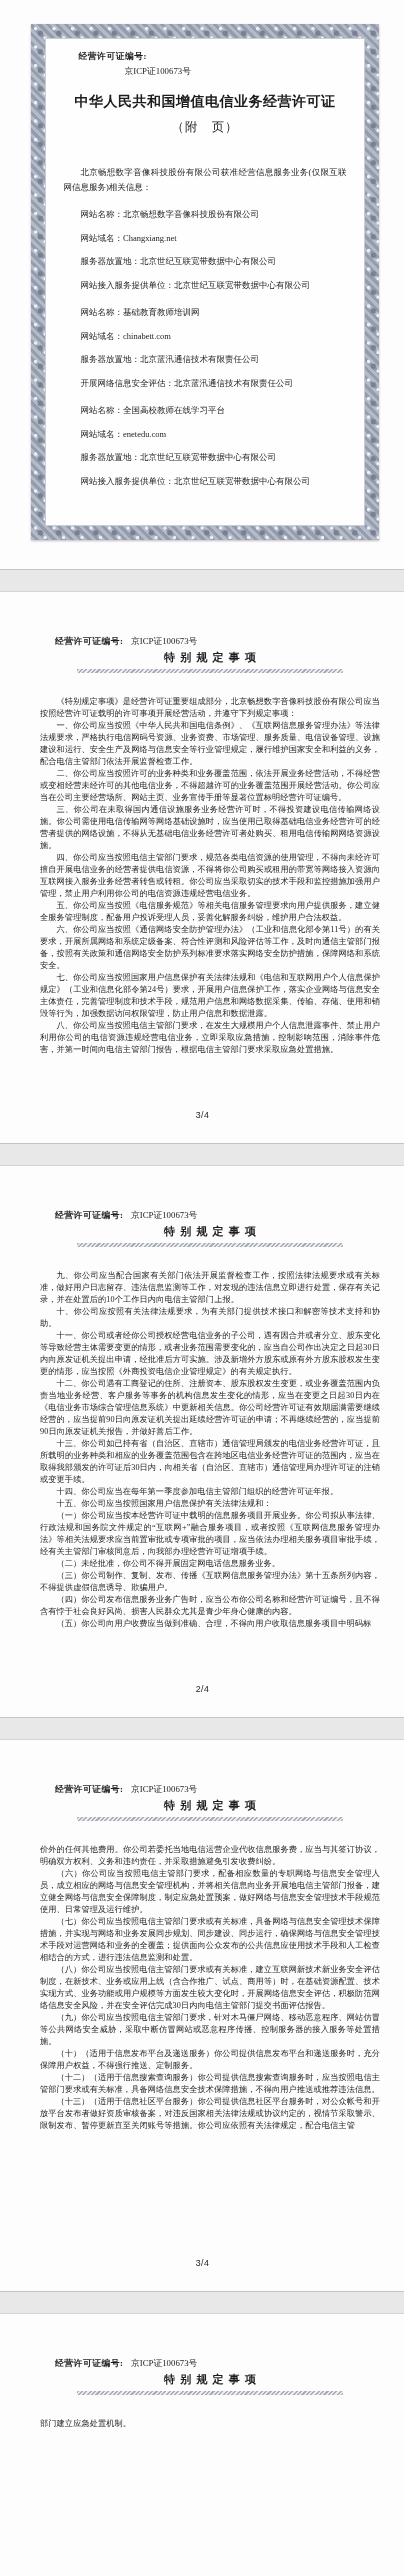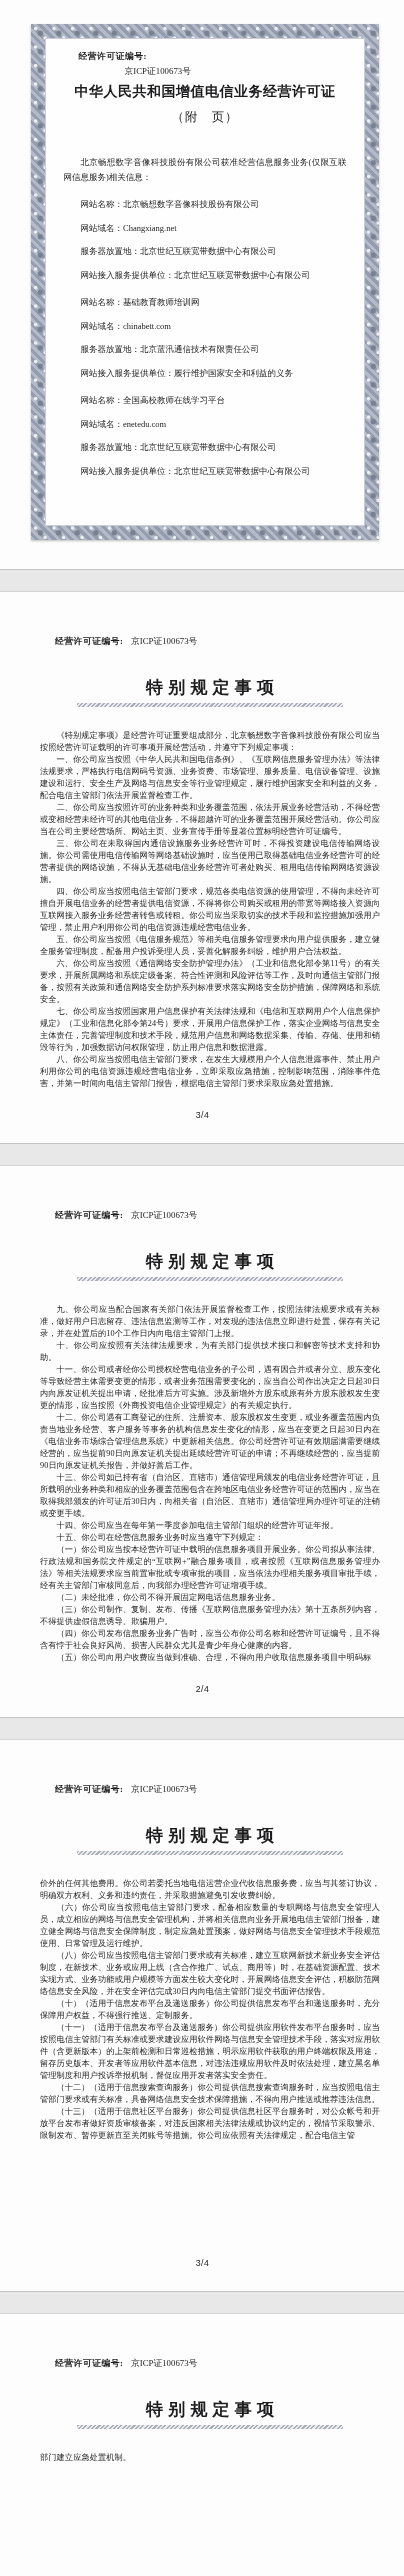--- a/index.html
+++ b/index.html
@@ -35,42 +35,42 @@
   .inner{
     background:#fefefe;height:100%;box-sizing:border-box;
     padding:12.4px 17.5px;position:relative;
     border:0.5px solid #c7ccd6;
   }
   .lic-label{font-size:8.8px;font-weight:bold;letter-spacing:0.5px;padding-left:15px;}
   .lic-number{font-size:8.8px;}
   .page1 .lic-number{display:block;margin:3.1px 0 0 61px;}
   .cert-title{
     text-align:center;font-size:14px;font-weight:bold;
-    letter-spacing:0.5px;margin-top:5px;
+    letter-spacing:0.5px;margin-top:15px;
   }
   .cert-subtitle{
     text-align:center;font-size:12.4px;font-weight:normal;margin-top:7.2px;letter-spacing:1px;
   }
   .intro{
     margin-top:29px;font-size:8.5px;line-height:15px;
     text-indent:2em;text-align:justify;
   }
   .site-line{
     margin:0 0 10.3px 0;font-size:8.5px;line-height:13.4px;
     text-indent:2em;text-align:justify;
   }
   .site-group{margin-top:13.4px;}
   
   .prov{height:551px;padding:44px 25px 0 40px;}
   .prov-last{height:557px;}
   .prov-header{font-size:8.8px;}
   .prov-header .lic-number{margin-left:5.2px;}
   .prov-title{
-    text-align:center;font-size:17px;font-weight:bold;
-    letter-spacing:5.2px;margin-top:28px;text-indent:5.2px;
+    text-align:center;font-size:11px;font-weight:bold;
+    letter-spacing:5.2px;margin-top:2px;text-indent:5.2px;
   }
   .zigzag{
     height:3.6px;width:78%;margin:4.1px auto 0;
     background:repeating-linear-gradient(135deg,#9ba1ad 0 1.5px,#e7e9ed 1.5px 3.1px);
     opacity:.85;border-radius:1px;
   }
   .prov-body{margin-top:23px;}
   .para{
     margin:0;font-size:8.2px;line-height:12px;
     text-indent:2em;text-align:justify;letter-spacing:0.1px;
@@ -99,21 +99,21 @@
           <div class="site-group">
             <p class="site-line">网站名称：北京畅想数字音像科技股份有限公司</p>
             <p class="site-line">网站域名：Changxiang.net</p>
             <p class="site-line">服务器放置地：北京世纪互联宽带数据中心有限公司</p>
             <p class="site-line">网站接入服务提供单位：北京世纪互联宽带数据中心有限公司</p>
           </div>
           <div class="site-group">
             <p class="site-line">网站名称：基础教育教师培训网</p>
             <p class="site-line">网站域名：chinabett.com</p>
             <p class="site-line">服务器放置地：北京蓝汛通信技术有限责任公司</p>
-            <p class="site-line">网站接入服务提供单位：履行维护国家安全和利益的义务</p>
+            <p class="site-line">开展网络信息安全评估：北京蓝汛通信技术有限责任公司</p>
           </div>
           <div class="site-group">
             <p class="site-line">网站名称：全国高校教师在线学习平台</p>
             <p class="site-line">网站域名：enetedu.com</p>
             <p class="site-line">服务器放置地：北京世纪互联宽带数据中心有限公司</p>
             <p class="site-line">网站接入服务提供单位：北京世纪互联宽带数据中心有限公司</p>
           </div>
         </div>
     </div>
   </div>
@@ -151,21 +151,21 @@
   </div>
   <div class="prov-title">特别规定事项</div>
   <div class="zigzag"></div>
   <div class="prov-body">
       <p class="para">九、你公司应当配合国家有关部门依法开展监督检查工作，按照法律法规要求或有关标准，做好用户日志留存、违法信息监测等工作，对发现的违法信息立即进行处置，保存有关记录，并在处置后的10个工作日内向电信主管部门上报。</p>
       <p class="para">十、你公司应按照有关法律法规要求，为有关部门提供技术接口和解密等技术支持和协助。</p>
       <p class="para">十一、你公司或者经你公司授权经营电信业务的子公司，遇有因合并或者分立、股东变化等导致经营主体需要变更的情形，或者业务范围需要变化的，应当自公司作出决定之日起30日内向原发证机关提出申请，经批准后方可实施。涉及新增外方股东或原有外方股东股权发生变更的情形，应当按照《外商投资电信企业管理规定》的有关规定执行。</p>
       <p class="para">十二、你公司遇有工商登记的住所、注册资本、股东股权发生变更，或业务覆盖范围内负责当地业务经营、客户服务等事务的机构信息发生变化的情形，应当在变更之日起30日内在《电信业务市场综合管理信息系统》中更新相关信息。你公司经营许可证有效期届满需要继续经营的，应当提前90日向原发证机关提出延续经营许可证的申请；不再继续经营的，应当提前90日向原发证机关报告，并做好善后工作。</p>
       <p class="para">十三、你公司如已持有省（自治区、直辖市）通信管理局颁发的电信业务经营许可证，且所载明的业务种类和相应的业务覆盖范围包含在跨地区电信业务经营许可证的范围内，应当在取得我部颁发的许可证后30日内，向相关省（自治区、直辖市）通信管理局办理许可证的注销或变更手续。</p>
       <p class="para">十四、你公司应当在每年第一季度参加电信主管部门组织的经营许可证年报。</p>
-      <p class="para">十五、你公司在经营信息服务业务时应当遵守下列规定：</p>
+      <p class="para">十五、你公司应当按照国家用户信息保护有关法律法规和：</p>
       <p class="para">（一）你公司应当按本经营许可证中载明的信息服务项目开展业务。你公司拟从事法律、行政法规和国务院文件规定的“互联网+”融合服务项目，或者按照《互联网信息服务管理办法》等相关法规要求应当前置审批或专项审批的项目，应当依法办理相关服务项目审批手续，经有关主管部门审核同意后，向我部办理经营许可证增项手续。</p>
       <p class="para">（二）未经批准，你公司不得开展固定网电话信息服务业务。</p>
       <p class="para">（三）你公司制作、复制、发布、传播《互联网信息服务管理办法》第十五条所列内容，不得提供虚假信息诱导、欺骗用户。</p>
       <p class="para">（四）你公司发布信息服务业务广告时，应当公布你公司名称和经营许可证编号，且不得含有悖于社会良好风尚、损害人民群众尤其是青少年身心健康的内容。</p>
       <p class="para">（五）你公司向用户收费应当做到准确、合理，不得向用户收取信息服务项目中明码标</p>
     </div>
   <div class="page-no">2/4</div>
 </div>
 
 <div class="divider"></div>
@@ -173,23 +173,24 @@
 <div class="page prov">
   <div class="prov-header">
     <span class="lic-label">经营许可证编号:</span>
     <span class="lic-number">京ICP证100673号</span>
   </div>
   <div class="prov-title">特别规定事项</div>
   <div class="zigzag"></div>
   <div class="prov-body">
       <p class="para cont">价外的任何其他费用。你公司若委托当地电信运营企业代收信息服务费，应当与其签订协议，明确双方权利、义务和违约责任，并采取措施避免引发收费纠纷。</p>
       <p class="para">（六）你公司应当按照电信主管部门要求，配备相应数量的专职网络与信息安全管理人员，成立相应的网络与信息安全管理机构，并将相关信息向业务开展地电信主管部门报备，建立健全网络与信息安全保障制度，制定应急处置预案，做好网络与信息安全管理技术手段规范使用、日常管理及运行维护。</p>
+      <p class="para">（七）你公司应当按照电信主管部门要求或有关标准，具备网络与信息安全管理技术保障措施，并实现与网络和业务发展同步规划、同步建设、同步运行，确保网络与信息安全管理技术手段对运营网络和业务的全覆盖；提供面向公众发布的公共信息应使用技术手段和人工检查相结合的方式，进行违法信息监测和处置。</p>
       <p class="para">（八）你公司应当按照电信主管部门要求或有关标准，建立互联网新技术新业务安全评估制度，在新技术、业务或应用上线（含合作推广、试点、商用等）时，在基础资源配置、技术实现方式、业务功能或用户规模等方面发生较大变化时，开展网络信息安全评估，积极防范网络信息安全风险，并在安全评估完成30日内向电信主管部门提交书面评估报告。</p>
+      <p class="para">（九）你公司应当按照电信主管部门要求，针对木马僵尸网络、移动恶意程序、网站仿冒等公共网络安全威胁，采取中断仿冒网站或恶意程序传播、控制服务器的接入服务等处置措施。</p>
       <p class="para">（十）（适用于信息发布平台及递送服务）你公司提供信息发布平台和递送服务时，充分保障用户权益，不得强行推送、定制服务。</p>
-      <p class="para">（十一）（适用于信息发布平台及递送服务）你公司提供应用软件发布平台服务时，应当按照电信主管部门有关标准或要求建设应用软件网络与信息安全管理技术手段，落实对应用软件（含更新版本）的上架前检测和日常巡检措施，明示应用软件获取的用户终端权限及用途，留存历史版本、开发者等应用软件基本信息，对违法违规应用软件及时依法处理，建立黑名单管理制度和用户投诉举报机制，督促应用开发者落实安全责任。</p>
       <p class="para">（十二）（适用于信息搜索查询服务）你公司提供信息搜索查询服务时，应当按照电信主管部门要求或有关标准，具备网络信息安全技术保障措施，不得向用户推送或推荐违法信息。</p>
       <p class="para">（十三）（适用于信息社区平台服务）你公司提供信息社区平台服务时，对公众帐号和开放平台发布者做好资质审核备案，对违反国家相关法律法规或协议约定的，视情节采取警示、限制发布、暂停更新直至关闭账号等措施。你公司应依照有关法律规定，配合电信主管</p>
     </div>
   <div class="page-no">3/4</div>
 </div>
 
 <div class="divider"></div>
 
 <div class="page prov prov-last">
   <div class="prov-header">

